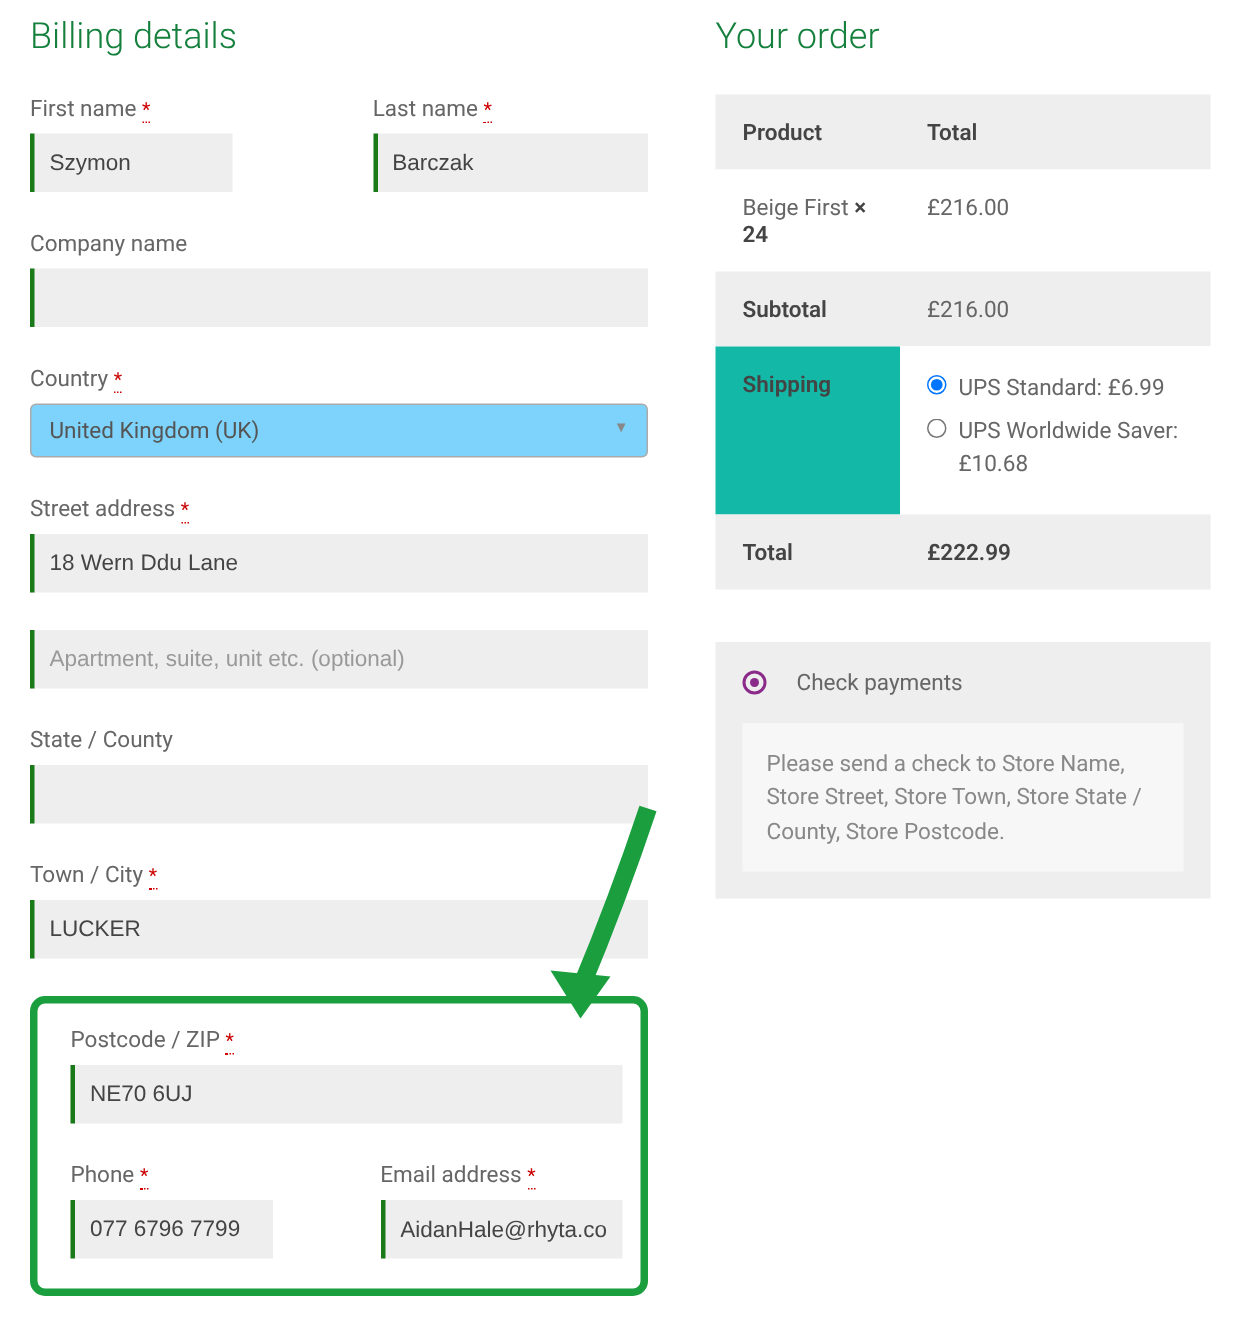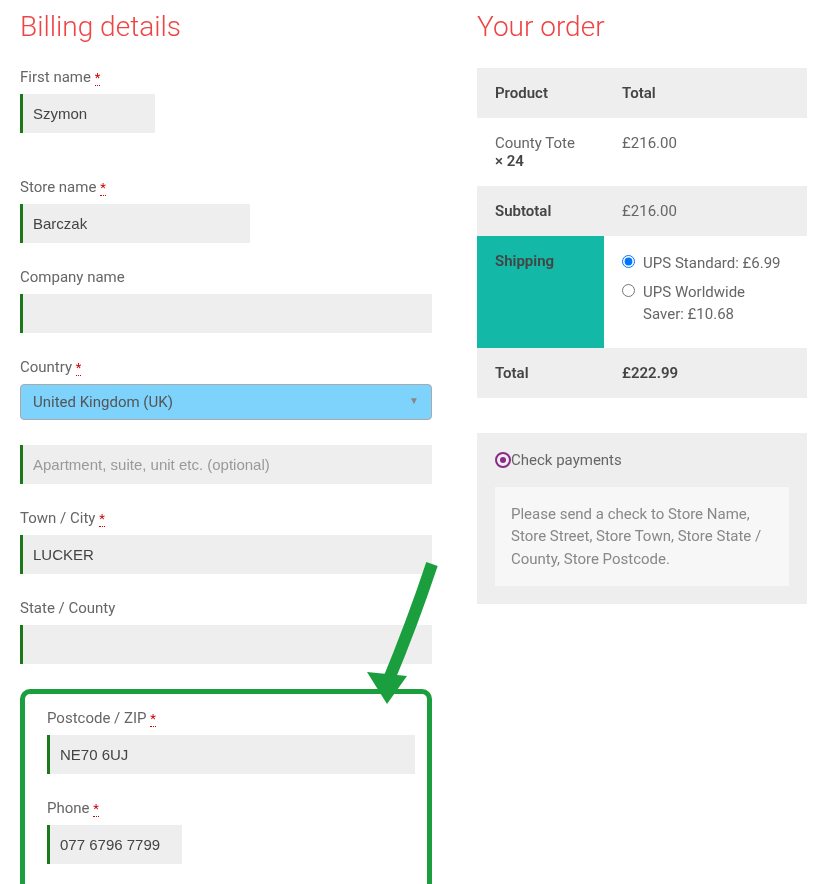--- a/index.html
+++ b/index.html
@@ -1,21 +1,21 @@
 <!DOCTYPE html>
 <html><head>
 <meta charset="utf-8">
 <style>
 * { box-sizing: border-box; margin: 0; padding: 0; }
 body { font-family: -apple-system, BlinkMacSystemFont, "Segoe UI", Roboto, sans-serif; background: #fff; padding: 10px 20px; width: 827px; color: #333; }
 .container { display: flex; gap: 45px; }
 .left { flex: 1; max-width: 430px; }
 .right { width: 330px; }
-h2 { font-weight: 300; color: #ef4444; font-size: 28px; margin-bottom: 25px; }
-.row { display: flex; gap: 45px; margin-bottom: 25px; flex-direction: column; }
+h2 { font-weight: 300; color: #15803d; font-size: 24px; margin-bottom: 25px; }
+.row { display: flex; gap: 45px; margin-bottom: 25px; }
 .field { flex: 1; }
 .field-full { margin-bottom: 25px; }
 label { display: block; color: #666; font-size: 15px; margin-bottom: 8px; }
 .req { color: #c00; border-bottom: 1px dotted #c00; font-size: 13px; }
 .input { width: 100%; background: #eee; border: none; border-left: 3px solid #1a7a1a; padding: 11px 10px; font-size: 15px; color: #444; outline: none; }
 .input::placeholder { color: #999; }
 .input-narrow { max-width: 135px; }
 .input-med { max-width: 230px; }
 .select-wrap { position: relative; border: 1px solid #aaa; border-radius: 4px; background: #7dd3fc; padding: 8px 12px; font-size: 15px; color: #555; cursor: pointer; }
 .select-wrap::after { content: "▼"; position: absolute; right: 12px; top: 10px; font-size: 10px; color: #888; }
@@ -30,69 +30,73 @@
 .order-table tbody td { color: #666; }
 .order-table tfoot { }
 .order-table tfoot tr { background: #eee; }
 .order-table tfoot td { font-weight: 600; color: #444; }
 .prod-name { color: #666; }
 .qty { font-weight: 600; color: #444; }
 .ship-opt { display: flex; align-items: flex-start; gap: 8px; margin-bottom: 6px; }
 .ship-opt input { margin-top: 3px; }
 .ship-label { color: #666; font-size: 15px; line-height: 1.5; }
 .payment-box { background: #eee; padding: 18px; margin-top: 35px; }
-.radio-row { display: flex; align-items: center; gap: 0; margin-bottom: 18px; }
+.radio-row { display: flex; align-items: center; gap: 20px; margin-bottom: 18px; }
 .radio-custom { width: 16px; height: 16px; border: 2px solid #8a2b8a; border-radius: 50%; display: inline-flex; align-items: center; justify-content: center; }
 .radio-custom::after { content: ""; width: 6px; height: 6px; background: #8a2b8a; border-radius: 50%; }
 .pay-label { color: #666; font-size: 15px; }
 .pay-desc { background: #f7f7f7; padding: 16px; color: #888; font-size: 15px; line-height: 1.5; }
 .place-btn { display: block; width: 100%; background: #333; color: #fff; text-align: center; padding: 22px; font-size: 18px; font-weight: 600; border: none; cursor: pointer; margin-top: 32px; }
 </style>
 </head>
 <body>
 
 <div class="container">
   <div class="left">
     <h2>Billing details</h2>
 
     <div class="row">
       <div class="field">
         <label><span>First name</span> <span class="req">*</span></label>
         <input class="input input-narrow" value="Szymon" style="">
       </div>
       <div class="field">
-        <label><span>Store name</span> <span class="req">*</span></label>
+        <label><span>Last name</span> <span class="req">*</span></label>
         <input class="input input-med" value="Barczak" style="">
       </div>
     </div>
 
     <div class="field-full">
       <label>Company name</label>
       <input class="input" value="" style="">
     </div>
 
     <div class="field-full">
       <label><span>Country</span> <span class="req">*</span></label>
       <div class="select-wrap">
         <span>United Kingdom (UK)</span>
       </div>
     </div>
 
     <div class="field-full">
+      <label><span>Street address</span> <span class="req">*</span></label>
+      <input class="input" value="18 Wern Ddu Lane" style="">
+    </div>
+    <div class="field-full">
       <input class="input" placeholder="Apartment, suite, unit etc. (optional)" style="">
+    </div>
+
+    <div class="field-full" style="position:relative;">
+      <label>State / County</label>
+      <input class="input" value="" style="">
     </div>
 
     <div class="field-full">
       <label><span>Town / City</span> <span class="req">*</span></label>
       <input class="input" value="LUCKER" style="">
-    </div>
-
-    <div class="field-full" style="position:relative;">
-      <label>State / County</label>
-      <input class="input" value="" style="">
     </div>
 
     <div class="highlight-box" style="position:relative;">
       <svg class="arrow-svg" width="80" height="160" viewBox="0 0 80 160">
         <path d="M 70 10 Q 50 70 25 130" stroke="#1a9e3e" stroke-width="12" fill="none"></path>
         <polygon points="25,150 5,118 45,122" fill="#1a9e3e"></polygon>
       </svg>
       <div class="field-full">
         <label><span>Postcode / ZIP</span> <span class="req">*</span></label>
         <input class="input" value="NE70 6UJ" style="">
@@ -115,21 +119,21 @@
 
     <table class="order-table">
       <thead>
         <tr>
           <th>Product</th>
           <th>Total</th>
         </tr>
       </thead>
       <tbody>
         <tr>
-          <td><span class="prod-name">County Tote </span><span class="qty"><span>× </span><span>24</span></span></td>
+          <td><span class="prod-name">Beige First </span><span class="qty"><span>× </span><span>24</span></span></td>
           <td>£216.00</td>
         </tr>
         <tr>
           <td style="font-weight:600;color:#444;">Subtotal</td>
           <td>£216.00</td>
         </tr>
         <tr>
           <td style="font-weight:600;color:#444;background:#14b8a6;">Shipping</td>
           <td style="background:#fff;">
             <div class="ship-opt">

